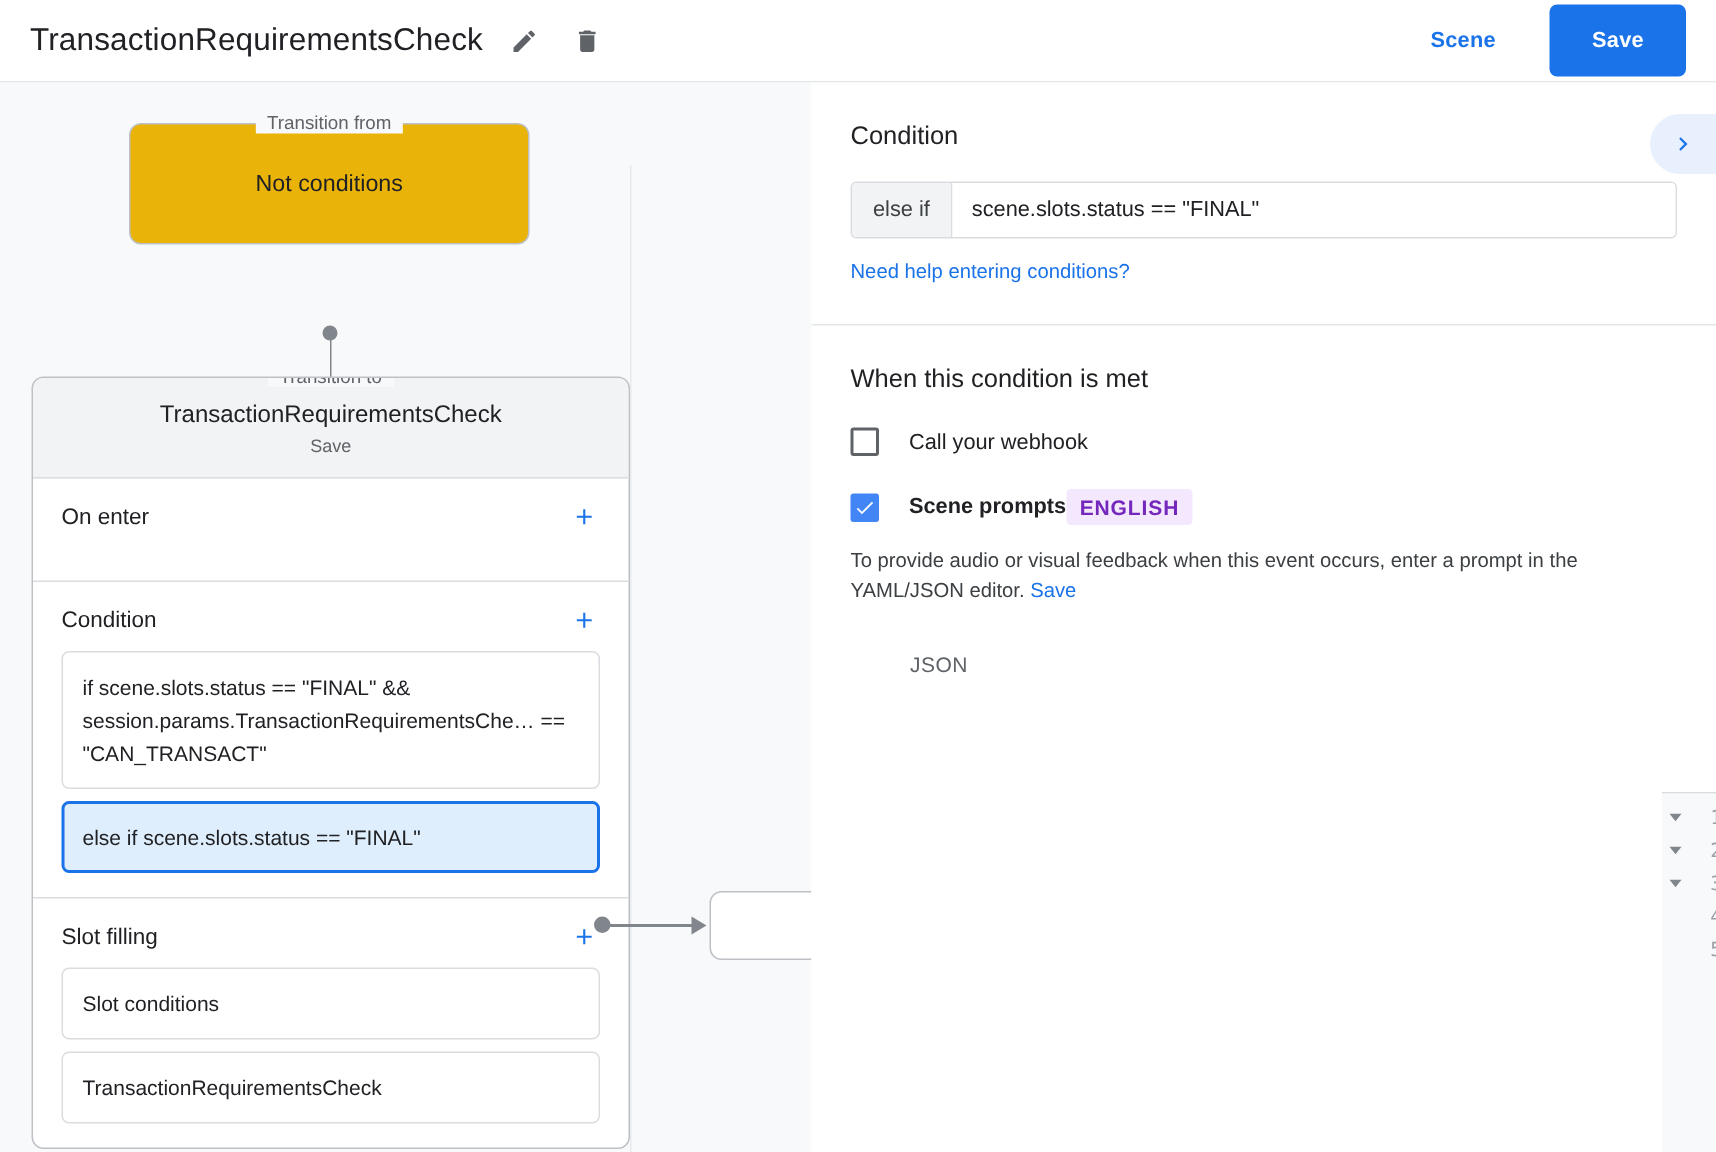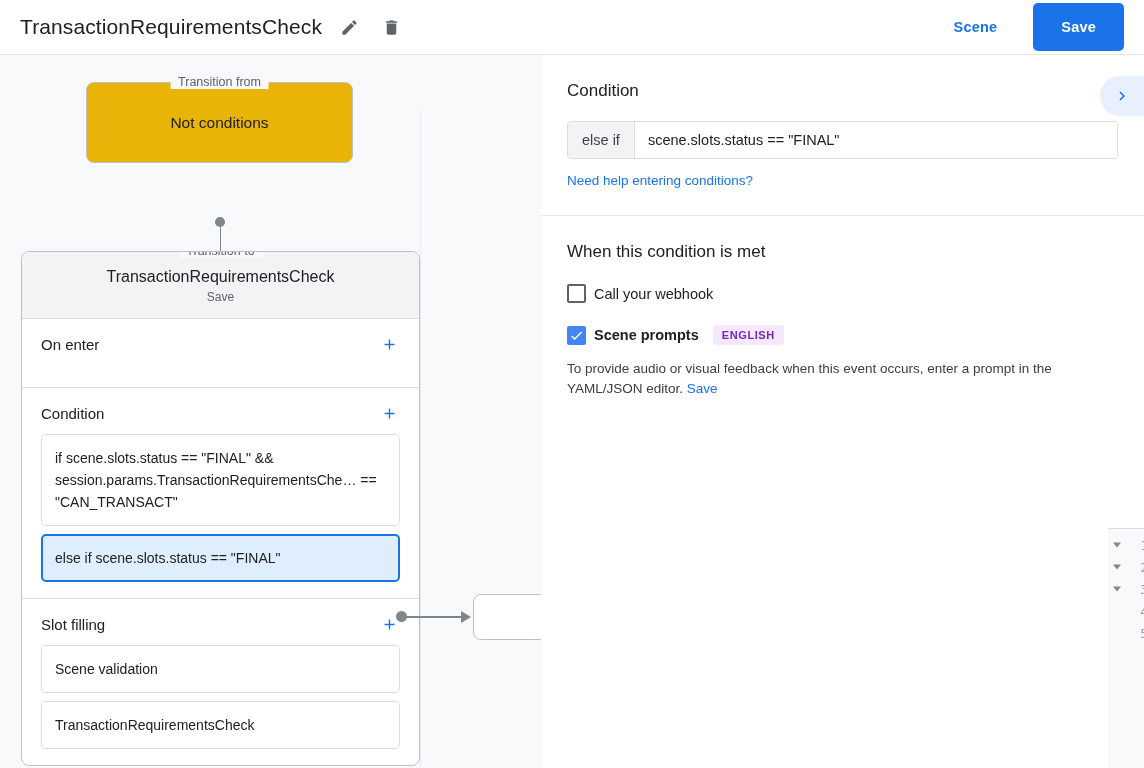--- a/index.html
+++ b/index.html
@@ -186,25 +186,25 @@
 
   .check-row { display: flex; align-items: center; margin-top: 22px; }
   .cbox {
     width: 19px; height: 19px; border: 2px solid #5f6368; border-radius: 2px;
     background: #fff; cursor: pointer; flex: none;
   }
   .cbox.on {
     background: #4285f4; border-color: #4285f4;
     display: flex; align-items: center; justify-content: center;
   }
-  .cb-label { margin-left: 8px; font-size: 14.5px; color: #202124; }
+  .cb-label { margin-left: 20px; font-size: 14.5px; color: #202124; }
   .cb-label.bold { font-weight: 700; }
   .badge {
-    margin-left: 14px; background: #f3e8fd; color: #7627bb;
-    font-size: 11px; font-weight: 700; letter-spacing: .6px;
+    margin-left: 0; background: #f3e8fd; color: #7627bb;
+    font-size: 14px; font-weight: 700; letter-spacing: .6px;
     padding: 4px 9px; border-radius: 3px;
   }
   .help-text {
     margin-top: 14px; font-size: 13.5px; color: #3c4043; line-height: 20px;
   }
   .help-text a { color: #1a73e8; text-decoration: none; cursor: pointer; }
 
   
   .tabs { display: flex; margin-top: 20px; }
   .tab {
@@ -310,21 +310,21 @@
 
       <div class="section">
         <div class="section-head">
           <div class="section-title">Slot filling</div>
           <div class="add-icon">
             <svg width="17" height="17" viewBox="0 0 24 24" fill="#1a73e8">
                 <path d="M19 13h-6v6h-2v-6H5v-2h6V5h2v6h6v2z"></path>
               </svg>
           </div>
         </div>
-        <div class="item-box">Scene validation</div>
+        <div class="item-box">Slot conditions</div>
         <div class="item-box">TransactionRequirementsCheck</div>
       </div>
     </div>
 
     <div class="out-dot"></div>
     <div class="out-line"></div>
     <div class="out-arrow"></div>
     <div class="next-node"></div>
   </div>
 
@@ -366,20 +366,21 @@
         <div class="cb-label bold">Scene prompts</div>
         <div class="badge">ENGLISH</div>
       </div>
 
       <div class="help-text">
         <span>To provide audio or visual feedback when this event occurs, enter a prompt in the YAML/JSON editor.</span>
         <a>Save</a>
       </div>
 
       <div class="tabs">
+        <div class="tab">JSON</div>
       </div>
     </div>
 
     <div class="editor">
       <div class="gutter">
         <div class="gutter-row">
           <div class="fold"></div>
           <span>1</span>
         </div>
         <div class="gutter-row">

